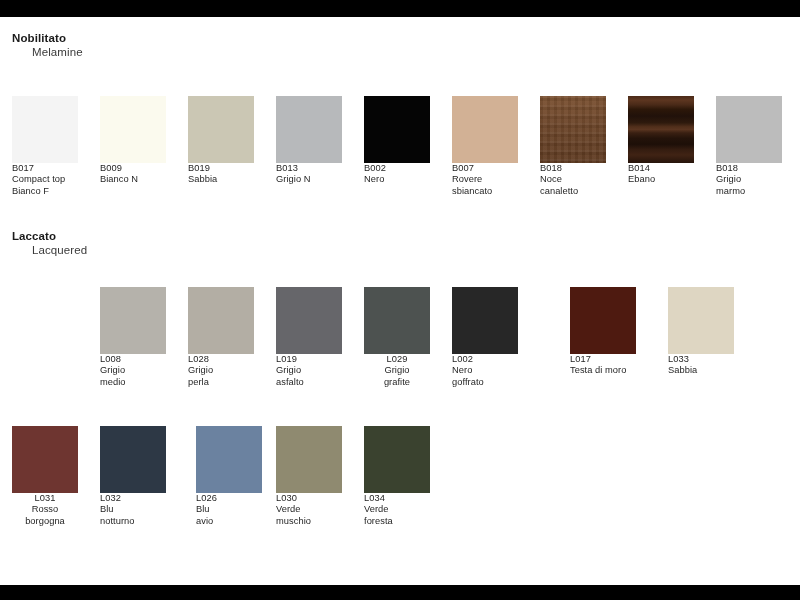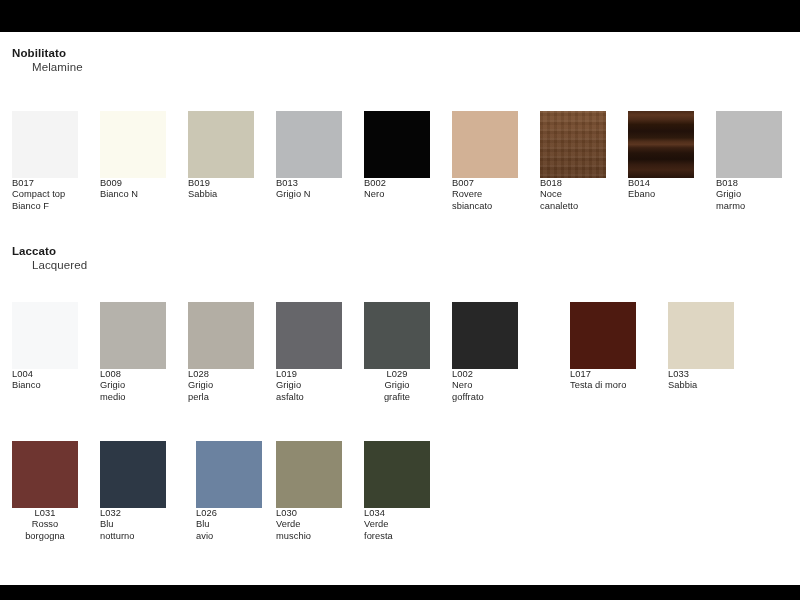--- a/index.html
+++ b/index.html
@@ -24,21 +24,21 @@
     left: 0;
     width: 800px;
     background: #000000;
   }
   #letterbox-top { top: 0; height: 17px; }
   #letterbox-bottom { top: 585px; height: 15px; }
 
   #sheet {
     position: absolute;
     left: 0;
-    top: 32px;
+    top: 17px;
     width: 800px;
     height: 568px;
     background: #ffffff;
   }
 
   .section {
     position: absolute;
     left: 0;
     width: 800px;
   }
@@ -224,27 +224,20 @@
       </div>
     </div>
 
     <div class="section" id="section-laccato">
       <div class="section-heading">
         <span class="section-title">Laccato</span>
         <span class="section-subtitle">Lacquered</span>
       </div>
 
       <div class="swatch-row" style="top:72px;">
-        <div class="swatch-item" style="left:12px;">
-          <span class="swatch-chip" style="background-color: rgb(247, 248, 249);"></span>
-          <span class="swatch-caption">
-            <span class="swatch-code">L004</span>
-            <span class="swatch-name">Bianco</span>
-          </span>
-        </div>
         <div class="swatch-item" style="left:100px;">
           <span class="swatch-chip" style="background-color: rgb(181, 178, 171);"></span>
           <span class="swatch-caption">
             <span class="swatch-code">L008</span>
             <span class="swatch-name">Grigio
 medio</span>
           </span>
         </div>
         <div class="swatch-item" style="left:188px;">
           <span class="swatch-chip" style="background-color: rgb(179, 174, 164);"></span>

